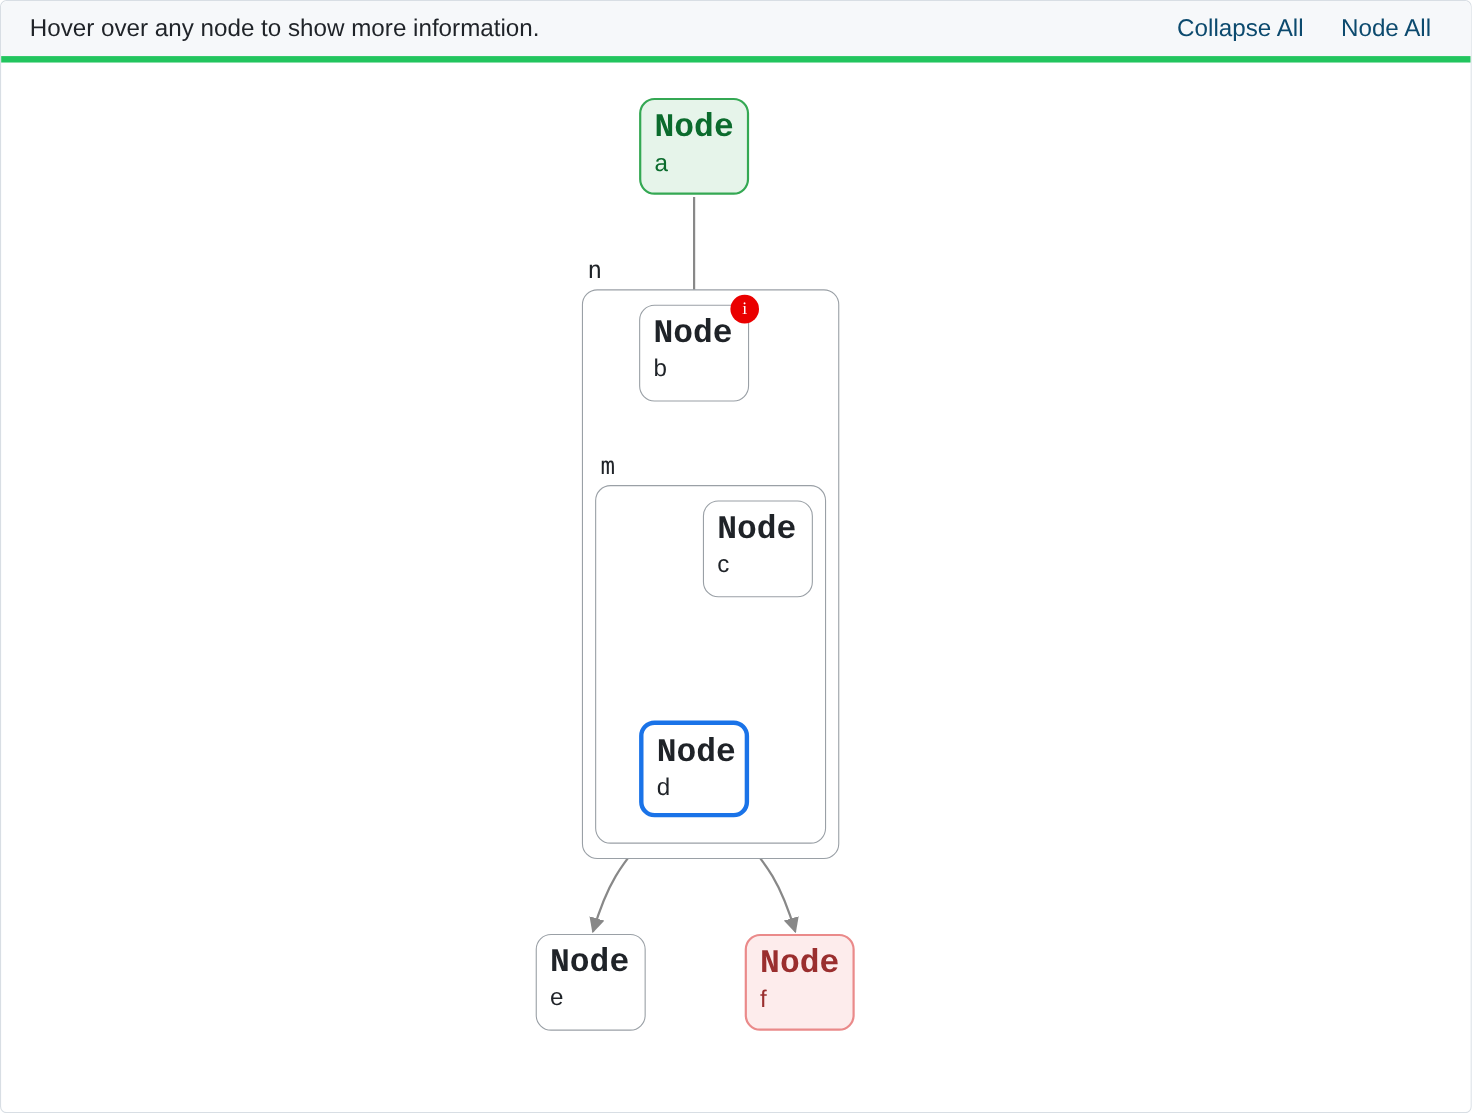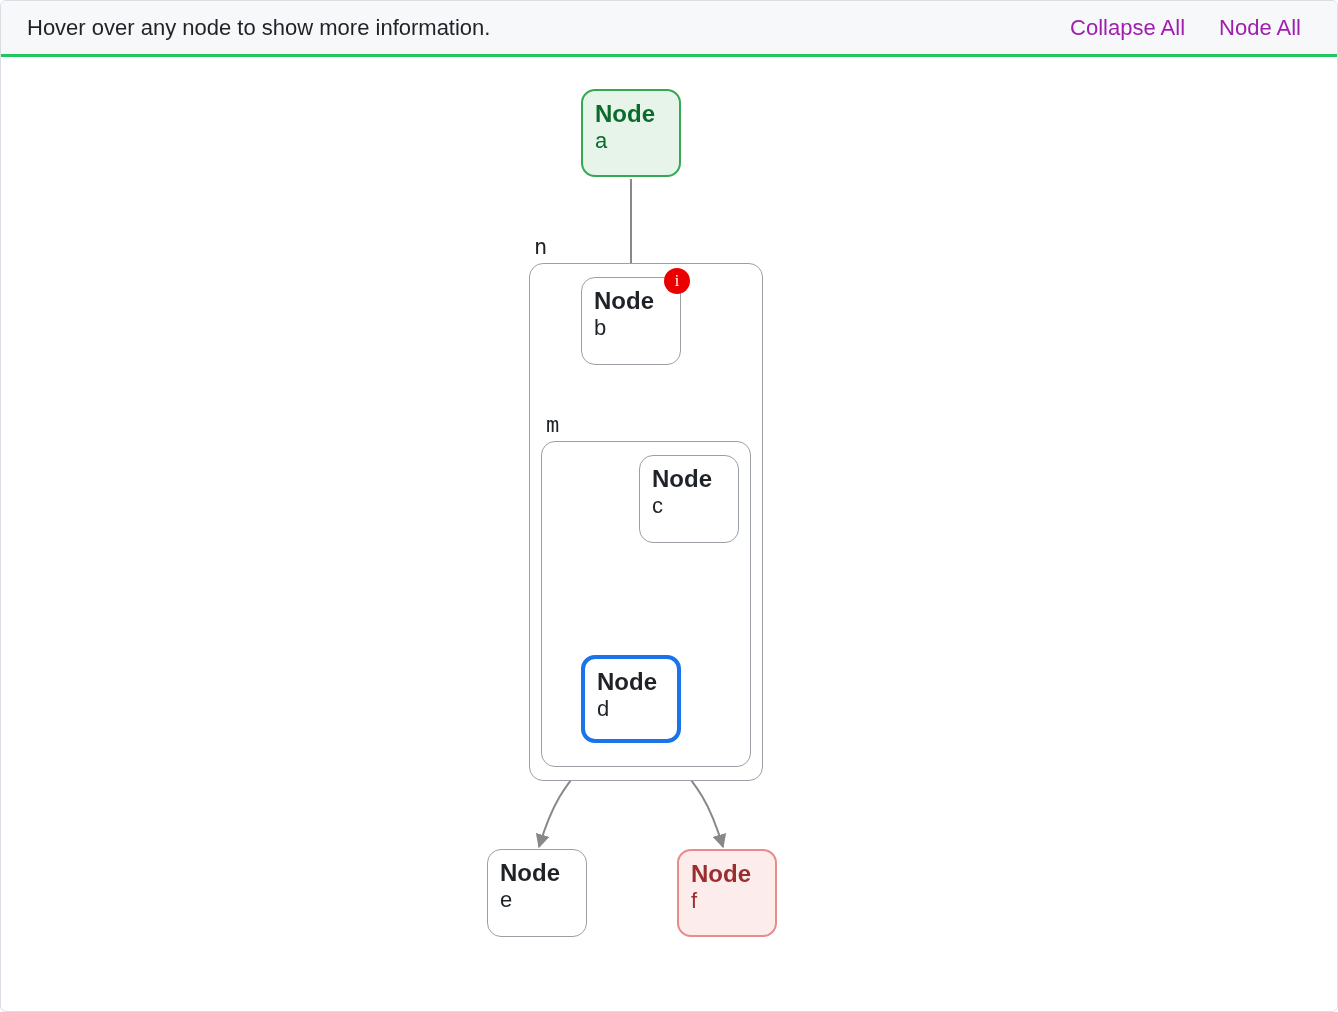--- a/index.html
+++ b/index.html
@@ -14,33 +14,33 @@
     height: 1012px;
     background: #fff;
     position: relative;
     border: 1px solid #d8dee4;
     border-radius: 6px;
     margin: 0;
   }
   .toolbar {
     height: 56px;
     background: #f6f8fa;
-    border-bottom: 3px solid #22c55e;
+    border-bottom: 6px solid #22c55e;
     display: flex;
     align-items: center;
     padding: 0 26px 0 26px;
     font-size: 22px;
     color: #1f2328;
     border-radius: 6px 6px 0 0;
   }
   .toolbar-hint { flex: 1; }
   .toolbar-btn {
     background: none; border: none;
     font-size: 22px;
-    color: #a21caf;
+    color: #0c4a6e;
     cursor: pointer;
     padding: 6px 10px;
     margin-left: 14px;
   }
   .canvas {
     position: absolute;
     left: 0; top: 56px; right: 0; bottom: 0;
   }
   .group {
     position: absolute;
@@ -59,22 +59,23 @@
     position: absolute;
     width: 100px; height: 88px;
     border-radius: 14px;
     background: #fff;
     border: 1.5px solid #9aa0a6;
     padding: 10px 12px;
     cursor: pointer;
   }
   .node .title {
     font-weight: 700;
-    font-size: 24px;
+    font-size: 30px;
     line-height: 1.1;
+    font-family: Liberation Mono, monospace;
   }
   .node .sub {
     font-size: 22px;
     line-height: 1.1;
     margin-top: 2px;
   }
   .node.green { background:#e6f4ea; border:2px solid #34a853; }
   .node.green .title, .node.green .sub { color:#0b6b2d; }
   .node.blue  { background:#fff; border:4px solid #1a73e8; }
   .node.red   { background:#fdecec; border:2px solid #ea8a8a; }

